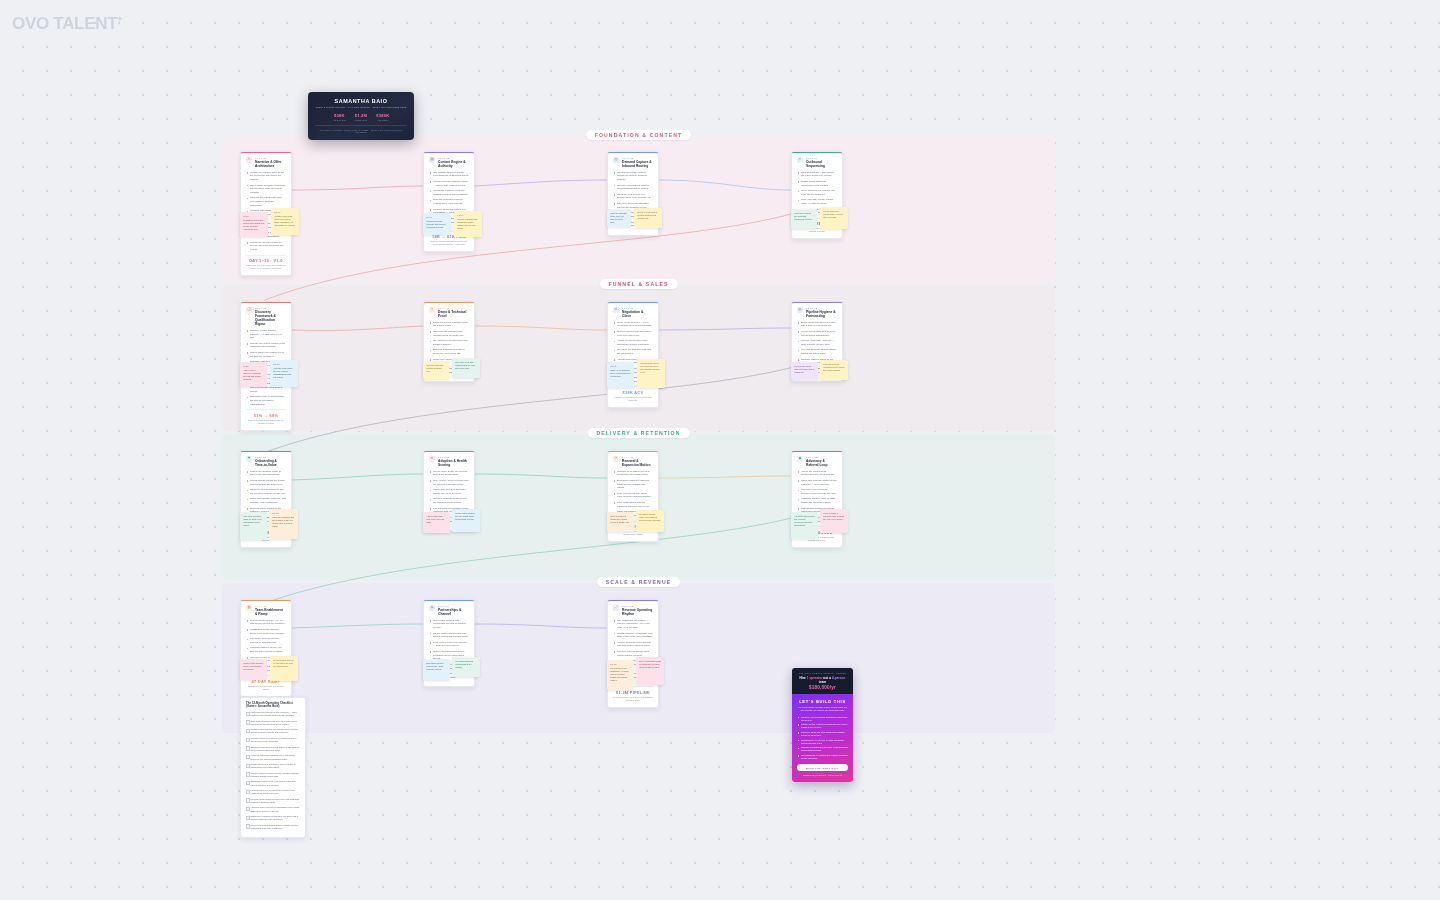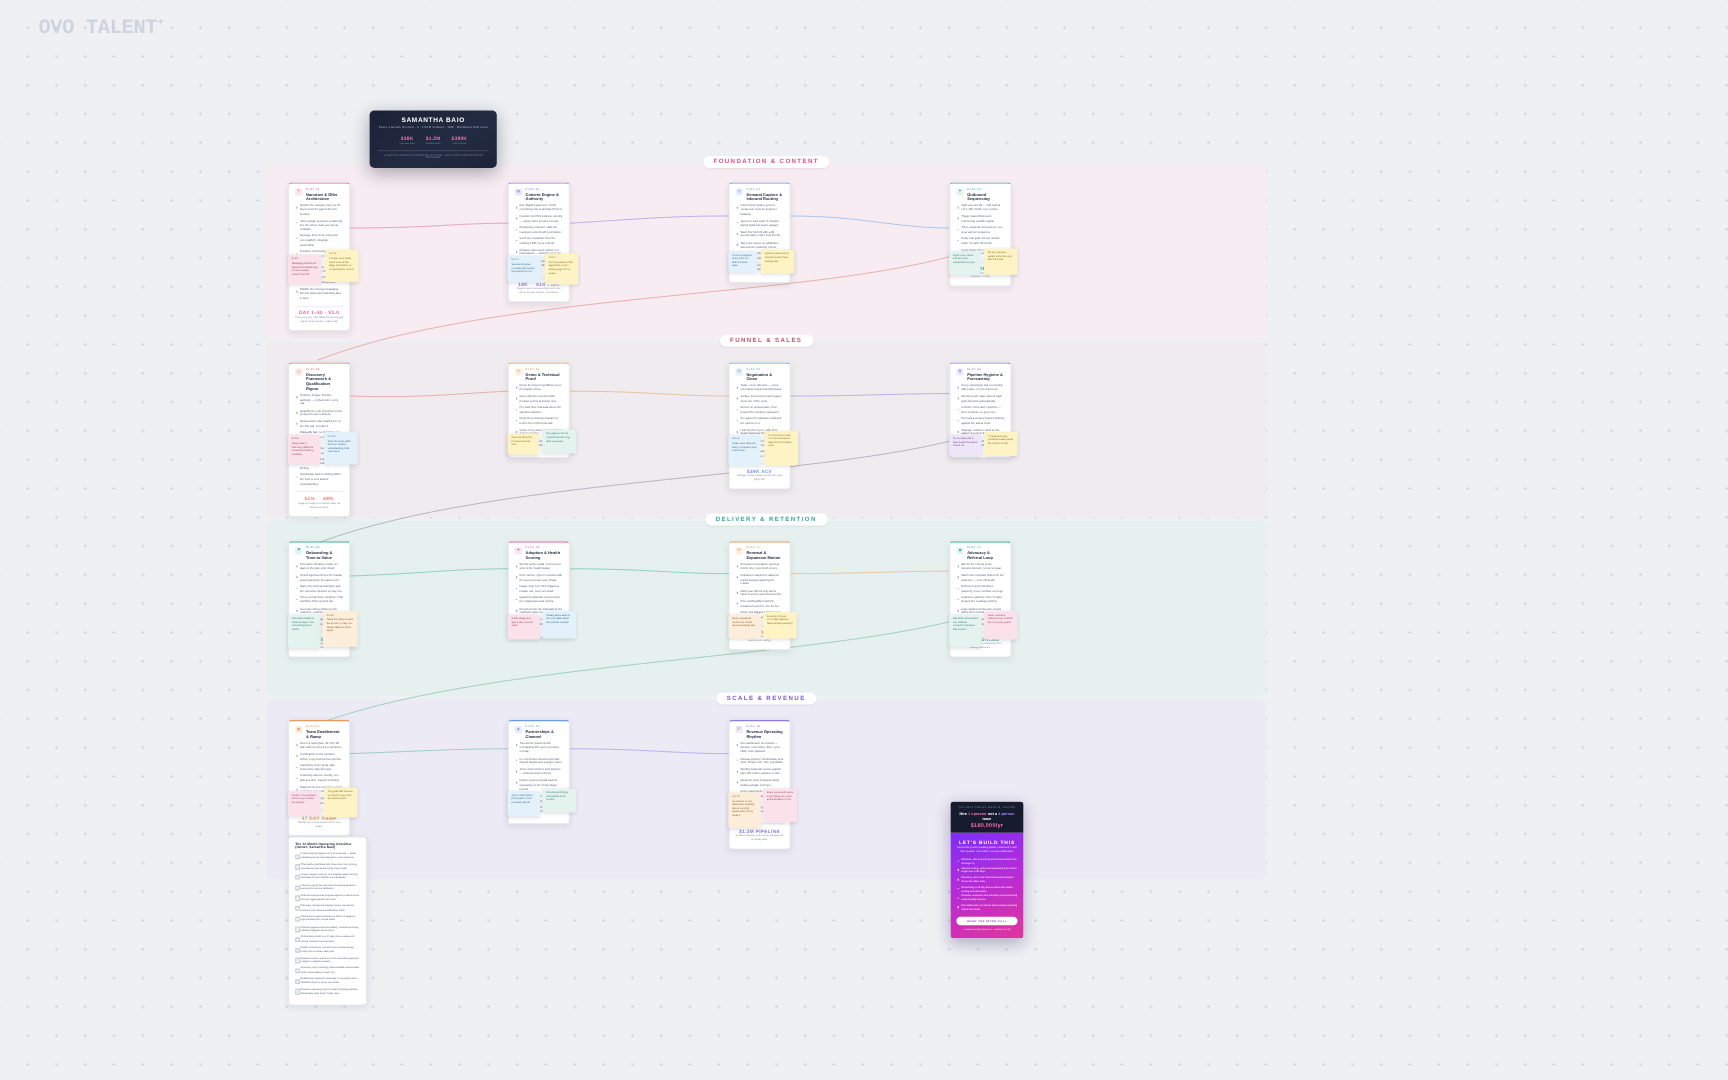--- a/index.html
+++ b/index.html
@@ -19,28 +19,27 @@
     background-color: #eef0f4;
     background-image: radial-gradient(circle, #d2d6de 1px, transparent 1.2px);
     background-size: 24px 24px;
     background-position: 11px 11px;
     overflow: hidden;
   }
 
   
   #brand {
     position: absolute;
-    left: 32px; top: 14px;
+    left: 12px; top: 14px;
     font-size: 17px;
     font-weight: 700;
     letter-spacing: -0.3px;
     color: #cfd4dc;
     user-select: none;
     white-space: nowrap;
-    font-family: Liberation Mono, monospace;
   }
   #brand .plus { font-size: 9px; vertical-align: super; }
   #brand .light { font-weight: 700; }
 
   
   .band {
     position: absolute;
     left: 222px;
     width: 833px;
     border-radius: 5px;

